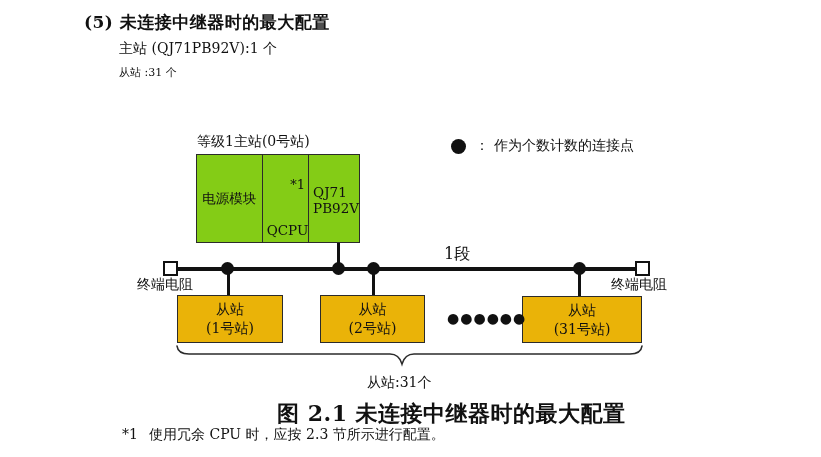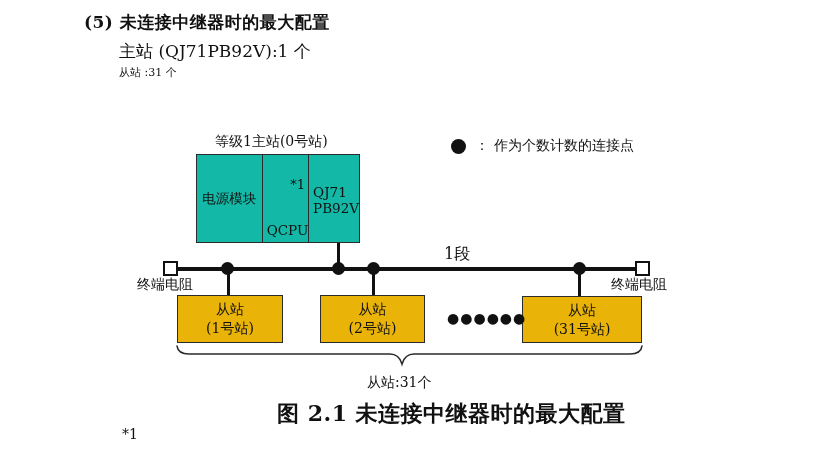--- a/index.html
+++ b/index.html
@@ -9,28 +9,28 @@
     width:821px; height:457px;
     background:#ffffff;
     font-family:"DejaVu Serif", serif;
     color:#111111;
     overflow:hidden;
   }
   .abs { position:absolute; white-space:nowrap; }
 
   
   .doc-title { left:84px; top:11px; font-size:17px; font-weight:bold; letter-spacing:0.5px; }
-  .spec-line1 { left:119px; top:40px; font-size:17px; }
+  .spec-line1 { left:119px; top:40px; font-size:14px; }
   .spec-line2 { left:119px; top:65px; font-size:11px; }
 
   
-  .master-label { left:197px; top:133px; font-size:14px;margin-left:18px; }
+  .master-label { left:197px; top:133px; font-size:14px; }
   .master-box {
     left:196px; top:154px; width:164px; height:89px;
-    border:1.5px solid #2b2b2b; background:#14b8a6;
+    border:1.5px solid #2b2b2b; background:#84cc16;
     display:flex;
   }
   .cell { position:relative; height:100%; font-size:13.5px; }
   .cell-power { width:68px; border-right:1.5px solid #2b2b2b; display:flex; align-items:center; justify-content:center; }
   .cell-cpu { width:48px; border-right:1.5px solid #2b2b2b; }
   .cpu-text { position:absolute; left:4px; top:28px;margin-top:39px; }
   .cpu-note { position:absolute; right:3px; top:22px; font-size:13px; }
   .cell-pb { flex:1; padding:29px 0 0 4px; line-height:16px; }
 
   
@@ -138,14 +138,15 @@
 
   <div class="abs ellipsis">●●●●●●</div>
 
   <svg class="abs brace-svg" width="480" height="28" viewBox="0 0 480 28">
     <path d="M 7 3 Q 8 11 19 11 L 220 11 Q 229 11 232 21 Q 235 11 244 11 L 460 11 Q 471 11 472 3" fill="none" stroke="#2b2b2b" stroke-width="1.6" stroke-linecap="round"></path>
   </svg>
   <div class="abs brace-label">从站:31个</div>
 
   <div class="abs fig-caption">图 2.1 未连接中继器时的最大配置</div>
   <div class="abs footnote-marker">*1</div>
+  <div class="abs footnote-text">使用冗余 CPU 时，应按 2.3 节所示进行配置。</div>
 
 </div>
 
 </body></html>

